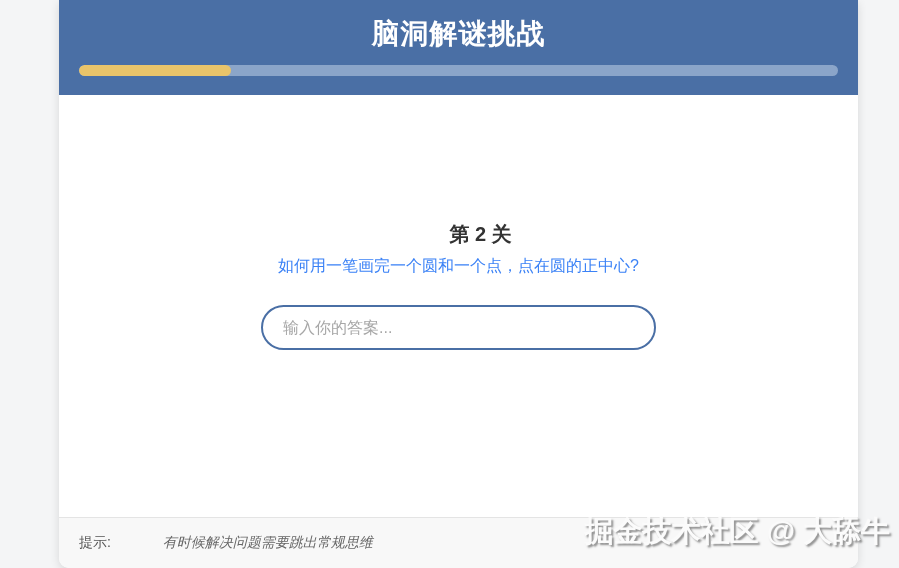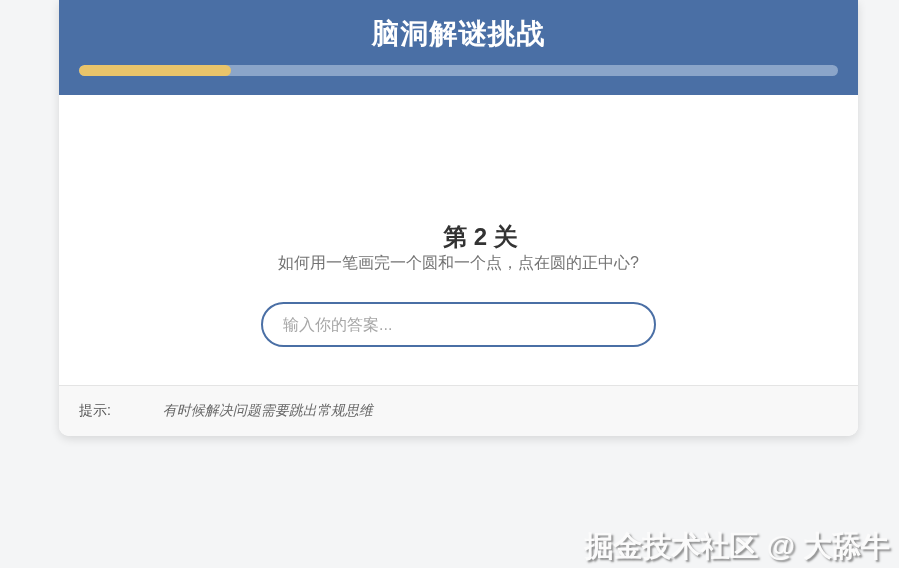--- a/index.html
+++ b/index.html
@@ -6,21 +6,21 @@
   html, body {
     width: 899px; height: 568px;
     font-family: "Liberation Sans", "DejaVu Sans", sans-serif;
     background: #f4f5f6;
     overflow: hidden;
     position: relative;
   }
   .card {
     position: absolute;
     left: 59px; top: 0;
-    width: 799px; height: 436px;
+    width: 799px; height: 568px;
     background: #ffffff;
     border-radius: 0 0 10px 10px;
     box-shadow: 0 3px 10px rgba(0,0,0,0.12);
     display: flex;
     flex-direction: column;
   }
   .header {
     background: #4a6fa5;
     padding: 17px 20px 19px 20px;
     flex: 0 0 auto;
@@ -45,28 +45,29 @@
     background: #e9c46a;
     border-radius: 6px;
   }
   .main {
     flex: 1 1 auto;
     background: #ffffff;
     text-align: center;
     padding-top: 126px;
   }
   .level-title {
-    font-size: 24px;
+    font-size: 20px;
     font-weight: bold;
     color: #333333;
     padding-left: 44px;
   }
   .question {
+    margin-top: 8px;
     font-size: 16px;
-    color: #737373;
+    color: #3b82f6;
   }
   .answer-row {
     margin-top: 28px;
     display: flex;
     justify-content: center;
     align-items: flex-end;
   }
   .answer-input {
     width: 395px;
     height: 45px;
@@ -97,21 +98,21 @@
     border-radius: 0 0 10px 10px;
     padding: 16px 20px;
     font-size: 14px;
     color: #555555;
     text-align: left;
   }
   .hint-text { font-style: italic; color: #666666; margin-left: 48px; }
   .watermark {
     position: absolute;
     right: 9px;
-    bottom: 1px;
+    bottom: 16px;
     font-size: 29px;
     font-weight: bold;
     color: #fbfbfb;
     text-shadow: 2px 2px 2px rgba(60,60,60,0.55);
     white-space: nowrap;
     pointer-events: none;
   }
 </style>
 </head>
 <body>

